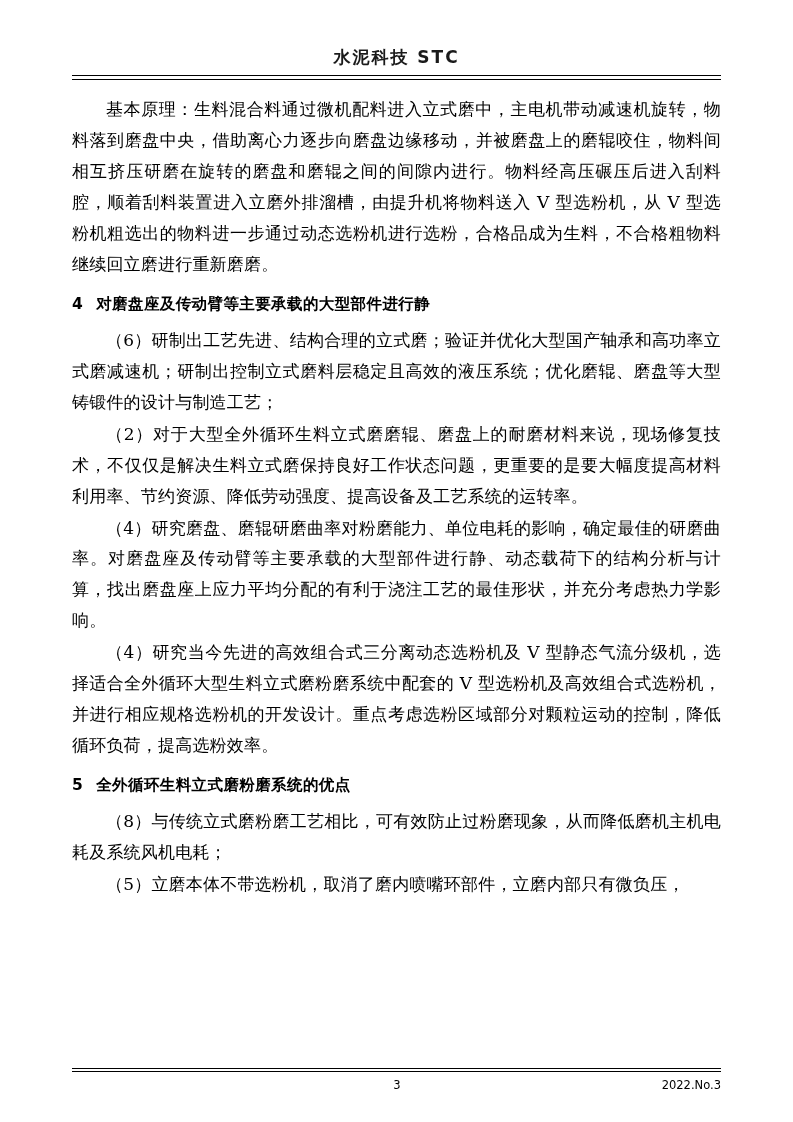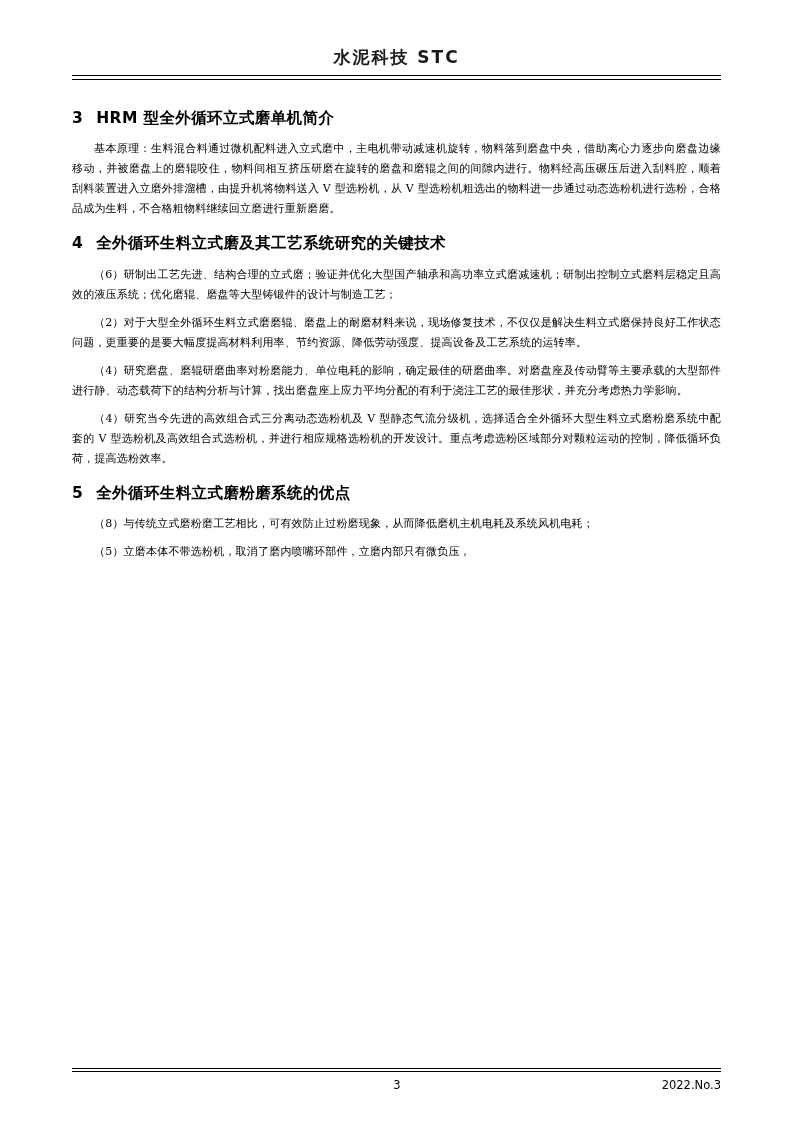--- a/index.html
+++ b/index.html
@@ -49,23 +49,23 @@
     font-size: 15.5px;
     font-weight: bold;
     margin: 13px 0 9px 0;
     line-height: 1.5;
     letter-spacing: 0.4px;
   }
   h2.section .num {
     margin-right: 13px;
   }
   p.body {
-    font-size: 11px;
+    font-size: 17px;
     line-height: 1.82;
-    margin: 8px 0 1px 0;
+    margin: 0 0 1px 0;
     text-align: justify;
     text-justify: inter-ideograph;
     text-indent: 2em;
     letter-spacing: 0.2px;
   }
   .footer {
     position: absolute;
     left: 72px;
     right: 72px;
     bottom: 30px;
@@ -100,27 +100,24 @@
 <div class="page">
 
   <div class="header-block">
     <div class="running-head">水泥科技 STC</div>
     <div class="rule-top"></div>
     <div class="rule-top-thin"></div>
   </div>
 
   <div class="content">
 
-    <h2 class="section">
-      <span class="num">3</span><span>HRM 型全外循环立式磨单机简介</span>
-    </h2>
     <p class="body">基本原理：生料混合料通过微机配料进入立式磨中，主电机带动减速机旋转，物料落到磨盘中央，借助离心力逐步向磨盘边缘移动，并被磨盘上的磨辊咬住，物料间相互挤压研磨在旋转的磨盘和磨辊之间的间隙内进行。物料经高压碾压后进入刮料腔，顺着刮料装置进入立磨外排溜槽，由提升机将物料送入 V 型选粉机，从 V 型选粉机粗选出的物料进一步通过动态选粉机进行选粉，合格品成为生料，不合格粗物料继续回立磨进行重新磨磨。</p>
 
     <h2 class="section">
-      <span class="num">4</span><span>全外循环生料立式磨及其工艺系统研究的关键技术</span>
+      <span class="num">4</span><span>对磨盘座及传动臂等主要承载的大型部件进行静</span>
     </h2>
     <p class="body">（6）研制出工艺先进、结构合理的立式磨；验证并优化大型国产轴承和高功率立式磨减速机；研制出控制立式磨料层稳定且高效的液压系统；优化磨辊、磨盘等大型铸锻件的设计与制造工艺；</p>
     <p class="body">（2）对于大型全外循环生料立式磨磨辊、磨盘上的耐磨材料来说，现场修复技术，不仅仅是解决生料立式磨保持良好工作状态问题，更重要的是要大幅度提高材料利用率、节约资源、降低劳动强度、提高设备及工艺系统的运转率。</p>
     <p class="body">（4）研究磨盘、磨辊研磨曲率对粉磨能力、单位电耗的影响，确定最佳的研磨曲率。对磨盘座及传动臂等主要承载的大型部件进行静、动态载荷下的结构分析与计算，找出磨盘座上应力平均分配的有利于浇注工艺的最佳形状，并充分考虑热力学影响。</p>
     <p class="body">（4）研究当今先进的高效组合式三分离动态选粉机及 V 型静态气流分级机，选择适合全外循环大型生料立式磨粉磨系统中配套的 V 型选粉机及高效组合式选粉机，并进行相应规格选粉机的开发设计。重点考虑选粉区域部分对颗粒运动的控制，降低循环负荷，提高选粉效率。</p>
 
     <h2 class="section">
       <span class="num">5</span><span>全外循环生料立式磨粉磨系统的优点</span>
     </h2>
     <p class="body">（8）与传统立式磨粉磨工艺相比，可有效防止过粉磨现象，从而降低磨机主机电耗及系统风机电耗；</p>

